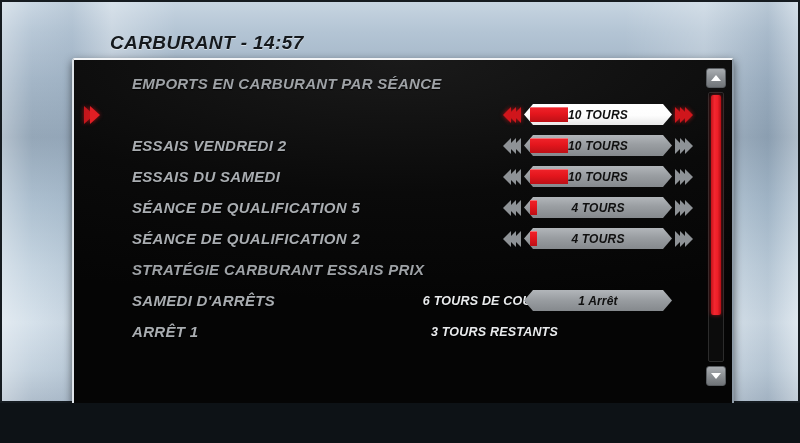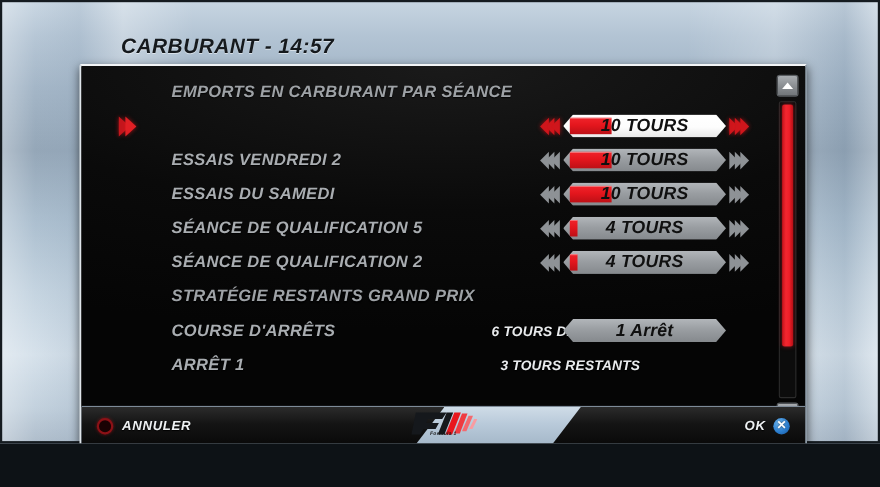--- a/index.html
+++ b/index.html
@@ -52,21 +52,21 @@
     overflow:hidden;
     z-index:4;
   }
   #panel-inner{
     position:absolute;inset:0;
     background:
       radial-gradient(ellipse 120% 70% at 50% 0%, #1a1a1a 0%, #0a0a0a 55%, #050505 100%);
   }
 
   
-  #list{position:absolute;left:0;top:8px;right:12px;padding-left:24px;}
+  #list{position:absolute;left:0;top:8px;right:0;}
   .row{
     position:relative;height:31px;display:flex;align-items:center;
   }
   .sel-marker{
     position:absolute;left:10px;top:50%;transform:translateY(-50%);
     width:36px;height:20px;display:flex;align-items:center;
     opacity:0;
   }
   .row.selected .sel-marker{opacity:1;}
   .chev-r{
@@ -119,21 +119,21 @@
   .row.selected .bar{
     background:linear-gradient(to bottom,#ffffff 0%,#fdfdfd 55%,#e8e8e8 100%);
   }
   .bar-fill{
     position:absolute;left:6px;top:3px;bottom:3px;
     background:linear-gradient(to bottom,#f0242b 0%,#e4161d 45%,#bd1016 100%);
     box-shadow:inset 0 1px 0 rgba(255,255,255,.35);
   }
   .bar-text{
     position:relative;z-index:2;
-    font-size:16px;font-weight:bold;font-style:italic;
+    font-size:12px;font-weight:bold;font-style:italic;
     color:#101010;letter-spacing:.2px;white-space:nowrap;
   }
 
   
   #scroll{
     position:absolute;right:6px;top:8px;width:20px;height:318px;
   }
   .sc-btn{
     position:absolute;left:0;width:20px;height:20px;
     background:linear-gradient(to bottom,#a9adb1 0%,#8b8f93 50%,#707478 100%);
@@ -338,28 +338,28 @@
                 <span class="ac"></span>
                 <span class="ac"></span>
               </div>
             </div>
           </div>
           <div class="row header">
             <div class="sel-marker">
               <span class="chev-r"></span>
               <span class="chev-r c2"></span>
             </div>
-            <div class="row-label">STRATÉGIE RESTANTS GRAND PRIX</div>
-          </div>
-          <div class="row">
-            <div class="sel-marker">
-              <span class="chev-r"></span>
-              <span class="chev-r c2"></span>
-            </div>
-            <div class="row-label">COURSE D'ARRÊTS</div>
+            <div class="row-label">STRATÉGIE CARBURANT ESSAIS PRIX</div>
+          </div>
+          <div class="row">
+            <div class="sel-marker">
+              <span class="chev-r"></span>
+              <span class="chev-r c2"></span>
+            </div>
+            <div class="row-label">SAMEDI D'ARRÊTS</div>
             <div class="row-info">6 TOURS DE COURSE</div>
             <div class="control">
               <div class="arrows left hidden">
                 <span class="ac"></span>
                 <span class="ac"></span>
                 <span class="ac"></span>
               </div>
               <div class="bar">
                 <div class="bar-text">1 Arrêt</div>
               </div>
@@ -385,39 +385,16 @@
           <i></i>
         </div>
         <div class="sc-track">
           <div class="sc-thumb" style="height: 82%;"></div>
         </div>
         <div class="sc-btn down">
           <i></i>
         </div>
       </div>
 
-      <div id="bottom">
-        <div class="bb-left">
-          <div class="pad-btn pad-circle"></div>
-          <div class="bb-label">ANNULER</div>
-        </div>
-
-        <div id="f1logo">
-          <svg width="62" height="24" viewBox="0 0 62 24">
-            <path d="M6 2 L34 2 L30 8 L17 8 L15.5 11.5 L27 11.5 L24 17 L13 17 L10 22 L2 22 Z" fill="#15181c"></path>
-            <path d="M34 2 L40 2 L32 22 L26 22 Z" fill="#15181c"></path>
-            <path d="M41 2 L47 2 L39 22 L33 22 Z" fill="#e8161d"></path>
-            <path d="M48 3 L53 3 L46 21 L41 21 Z" fill="#ef3b41"></path>
-            <path d="M54 5 L58 5 L52 19 L48 19 Z" fill="#f4696e"></path>
-            <path d="M59 8 L62 8 L57.5 17 L54.5 17 Z" fill="#f99ba0"></path>
-          </svg>
-          <div class="f1cap">Formula 1</div>
-        </div>
-
-        <div class="bb-right">
-          <div class="bb-label">OK</div>
-          <div class="pad-btn pad-cross">✕</div>
-        </div>
-      </div>
 
     </div>
   </div>
 </div>
 
 </body></html>

